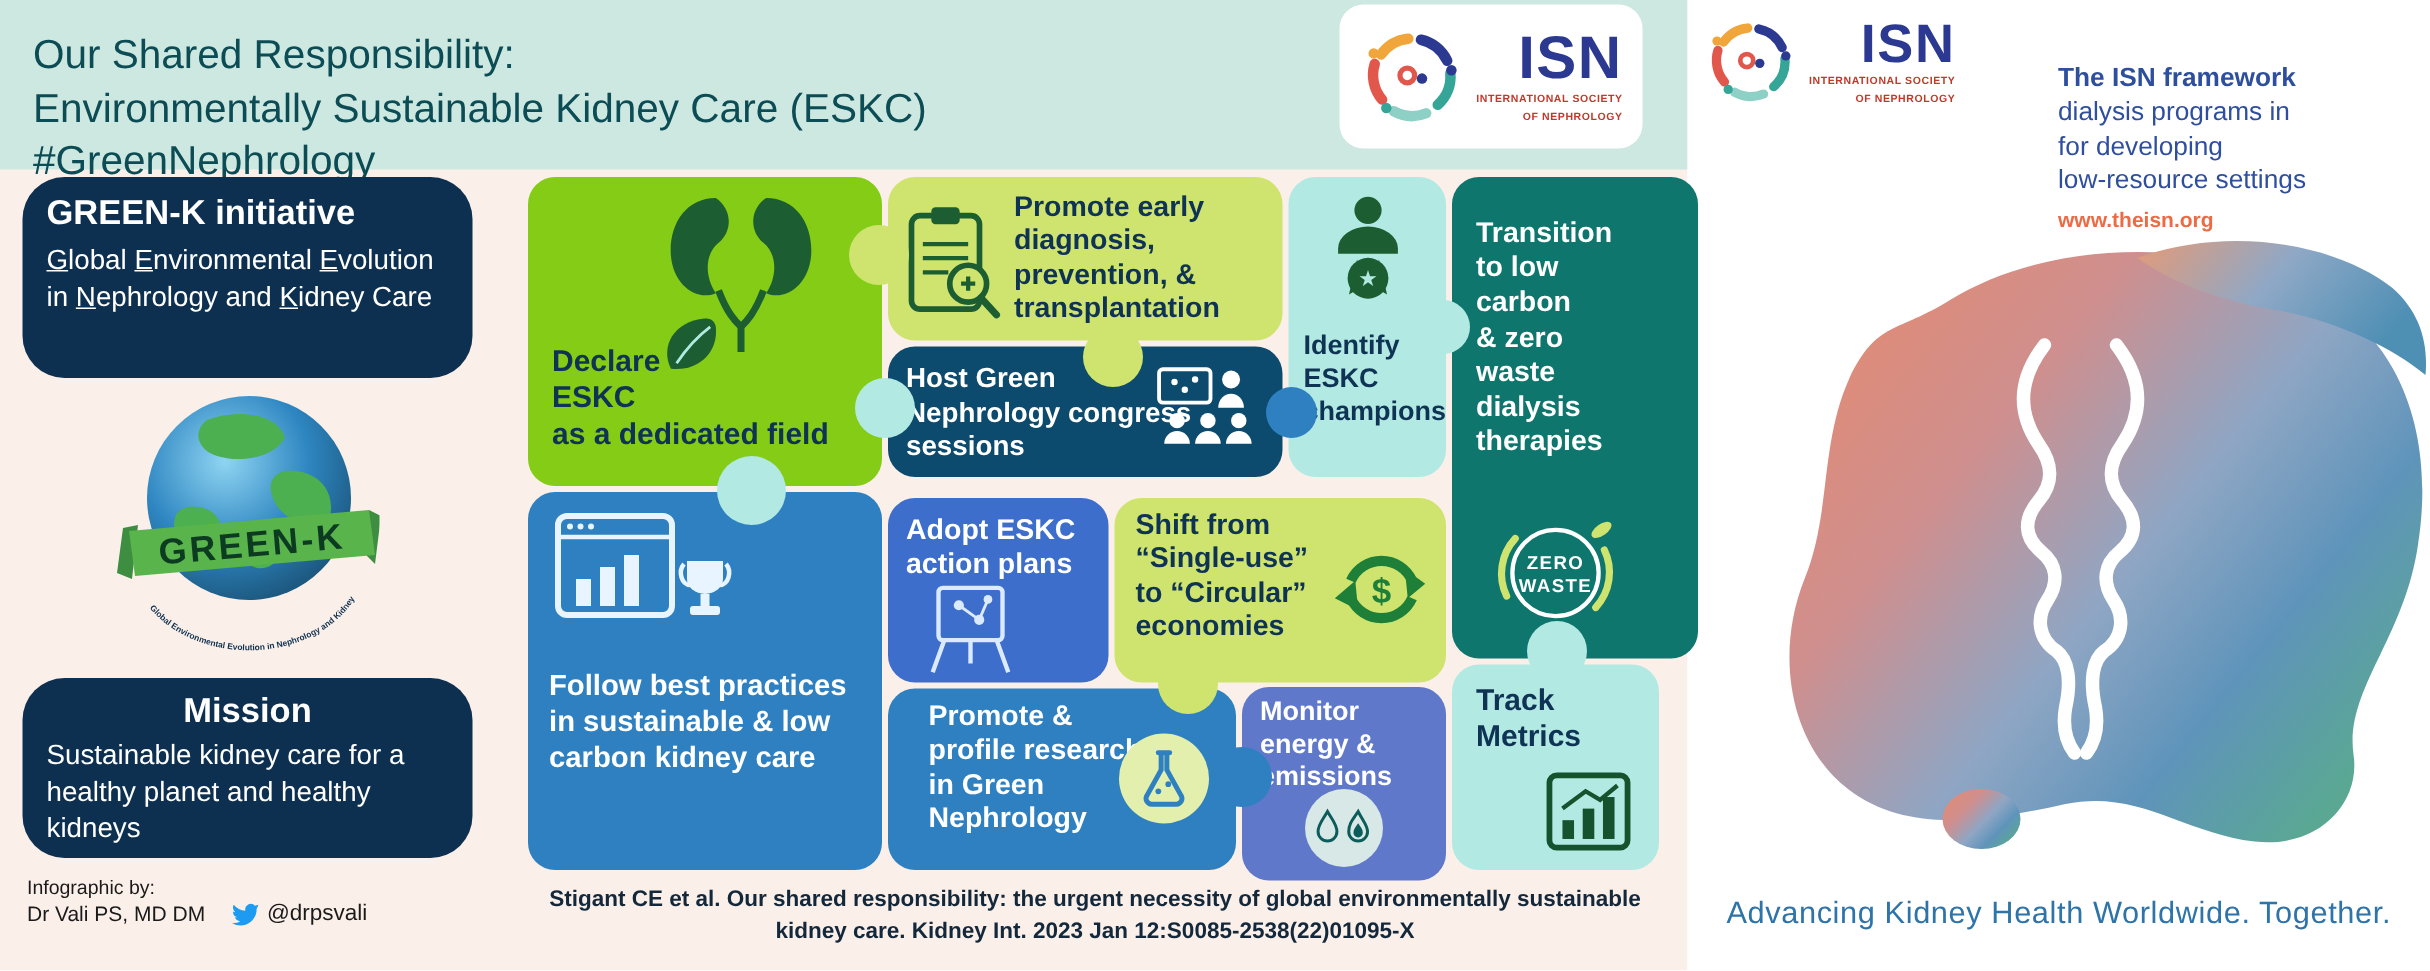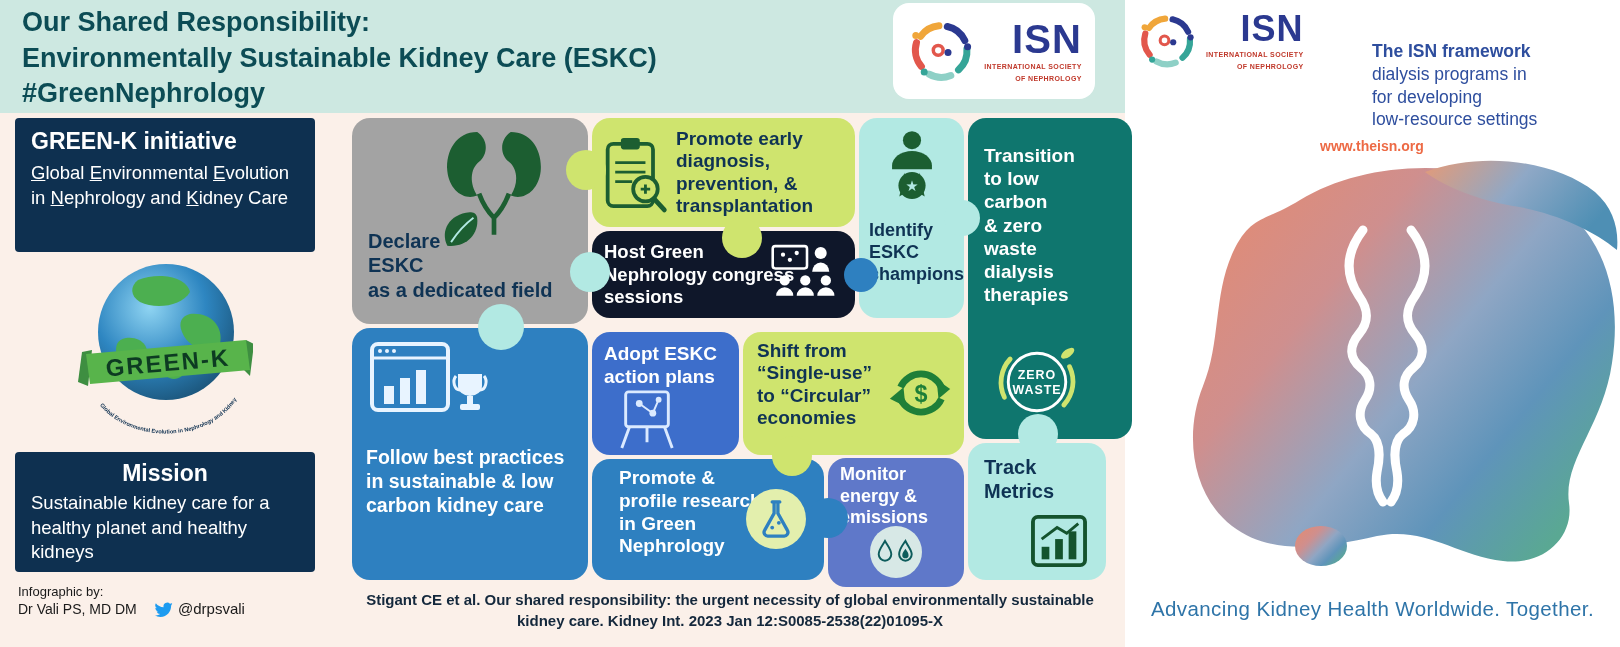--- a/index.html
+++ b/index.html
@@ -7,53 +7,53 @@
         font-family:"Liberation Sans",sans-serif;background:#fff;}
   #root *{box-sizing:border-box;}
   .abs{position:absolute;}
 
   
   .main-bg{left:0;top:0;width:1125px;height:647px;background:#fbf0e9;}
   .header-band{left:0;top:0;width:1125px;height:113px;background:#cde8e1;}
   .right-panel{left:1125px;top:0;width:495px;height:647px;background:#ffffff;}
 
   
-  .header-title{left:22px;top:5px;font-size:27px;font-weight:bold;color:#0c4c55;line-height:1.32;}
+  .header-title{left:22px;top:19px;font-size:27px;font-weight:normal;color:#0c4c55;line-height:1.32;}
   .isn-badge{left:893px;top:3px;width:202px;height:96px;background:#fff;border-radius:16px;
              display:flex;align-items:center;justify-content:center;gap:8px;}
   .emblem{width:70px;height:70px;}
   .emblem.small{width:62px;height:62px;}
   .isn-text{display:flex;flex-direction:column;line-height:1;text-align:right;}
   .isn-acronym{font-size:40px;font-weight:bold;color:#2b3990;letter-spacing:1px;}
   .isn-acronym.small{font-size:36px;}
   .isn-org{font-size:7px;color:#c0392b;font-weight:bold;letter-spacing:.4px;margin-top:3px;line-height:1.35;}
 
   
-  .navy-box{background:#0e3050;border-radius:4px;color:#fff;}
+  .navy-box{background:#0e3050;border-radius:28px;color:#fff;}
   .greenk-box{left:15px;top:118px;width:300px;height:134px;padding:10px 16px;}
   .box-title{font-size:23px;font-weight:bold;margin-bottom:6px;}
   .box-text{font-size:18.5px;line-height:1.33;}
   .u{text-decoration:underline;}
   .globe-wrap{left:78px;top:252px;width:175px;height:200px;}
   .mission-box{left:15px;top:452px;width:300px;height:120px;padding:8px 16px;}
   .mission-title{text-align:center;font-size:23px;font-weight:bold;margin-bottom:4px;}
   .credit1{left:18px;top:584px;font-size:13px;color:#1a1a1a;}
   .credit2{left:18px;top:601px;font-size:14px;color:#1a1a1a;}
   .twitter{left:152px;top:599px;width:22px;height:20px;cursor:pointer;}
   .handle{left:178px;top:600px;font-size:15px;color:#1a1a1a;}
 
   
   .piece{position:absolute;border-radius:18px;}
   .knob{position:absolute;border-radius:50%;z-index:2;}
   .txt{position:absolute;font-weight:bold;white-space:pre-line;line-height:1.22;}
   .t-navy{color:#0f3354;} .t-white{color:#ffffff;}
 
-  #pA{left:352px;top:118px;width:236px;height:206px;background:#a3a3a3;}
+  #pA{left:352px;top:118px;width:236px;height:206px;background:#84cc16;}
   #pB{left:592px;top:118px;width:263px;height:109px;background:#cfe46e;}
-  #pC{left:592px;top:231px;width:263px;height:87px;background:#0f172a;}
+  #pC{left:592px;top:231px;width:263px;height:87px;background:#0c4a6e;}
   #pD{left:859px;top:118px;width:105px;height:200px;background:#b2e9e3;}
   #pE{left:968px;top:118px;width:164px;height:321px;background:#0f766e;}
   #pF{left:352px;top:328px;width:236px;height:252px;background:#2e80c0;}
   #pG{left:592px;top:332px;width:147px;height:123px;background:#3d6ecb;}
   #pH{left:743px;top:332px;width:221px;height:123px;background:#cfe46e;}
   #pI{left:592px;top:459px;width:232px;height:121px;background:#2e80c0;}
   #pJ{left:828px;top:458px;width:136px;height:129px;background:#5f78c9;}
   #pK{left:968px;top:443px;width:138px;height:137px;background:#b2e9e3;}
 
   #k1{left:566px;top:150px;width:40px;height:40px;background:#cfe46e;}
@@ -92,21 +92,21 @@
   #icK{position:absolute;right:18px;bottom:12px;}
   #icZW{position:absolute;left:23px;top:218px;}
 
   .citation{left:355px;top:589px;width:750px;text-align:center;font-size:15px;font-weight:600;
             color:#14283c;line-height:1.4;}
 
   
   .right-logo{left:1136px;top:10px;display:flex;align-items:center;gap:8px;}
   .framework{left:1372px;top:40px;width:238px;font-size:17.5px;color:#2e4e9e;line-height:1.3;}
   .framework .b{font-weight:bold;}
-  .url{left:1320px;top:138px;font-size:14px;font-weight:bold;color:#ed6a45;cursor:pointer;}
+  .url{left:1372px;top:138px;font-size:14px;font-weight:bold;color:#ed6a45;cursor:pointer;}
   .art{left:1125px;top:138px;width:495px;height:445px;}
   .tagline{left:1125px;top:597px;width:495px;text-align:center;font-size:20.5px;color:#2e74a8;letter-spacing:.4px;}
 </style>
 </head>
 <body>
 
 <svg width="0" height="0" style="position:absolute">
   <defs>
     <g id="isn-emblem" fill="none" stroke-linecap="round">
       <path d="M22,72 A36,36 0 0 1 15,38" stroke="#e2574c" stroke-width="10"></path>

